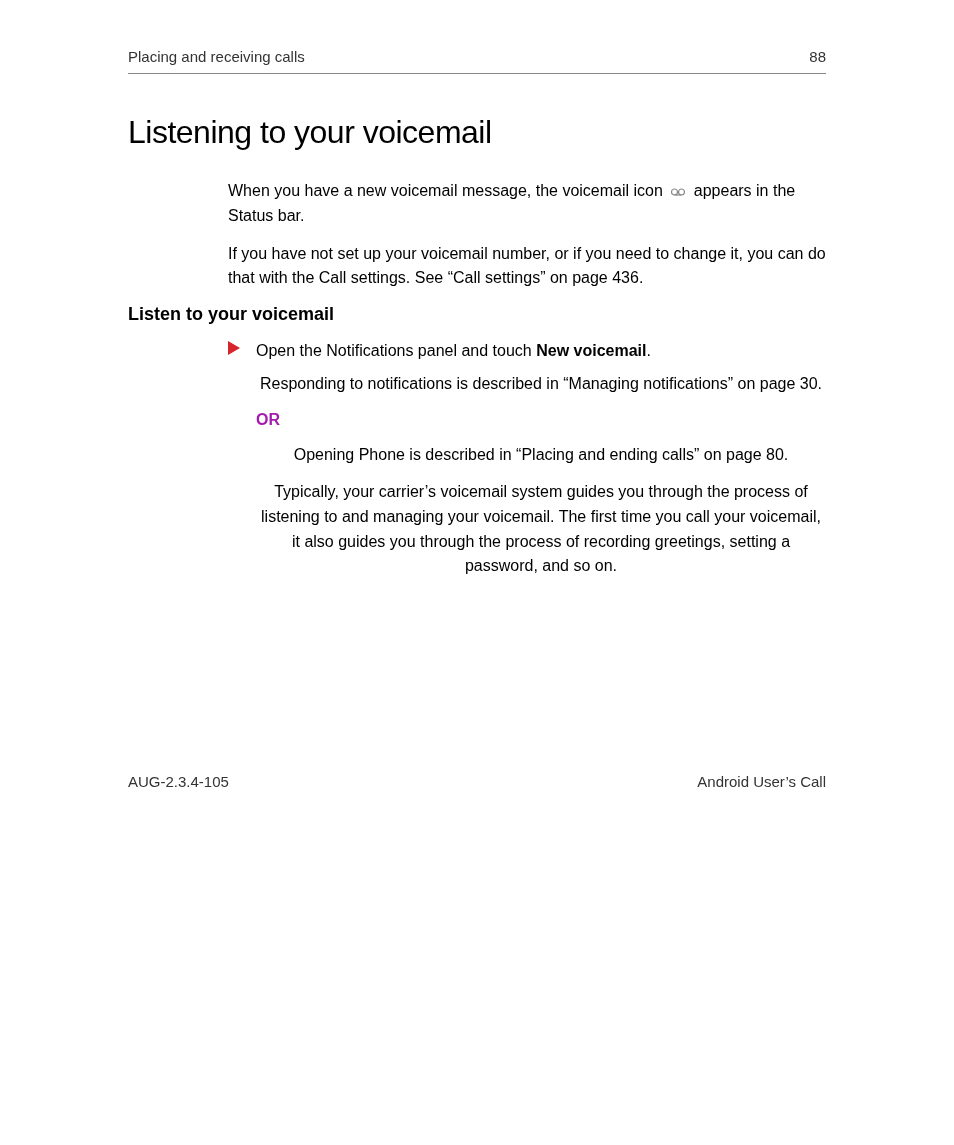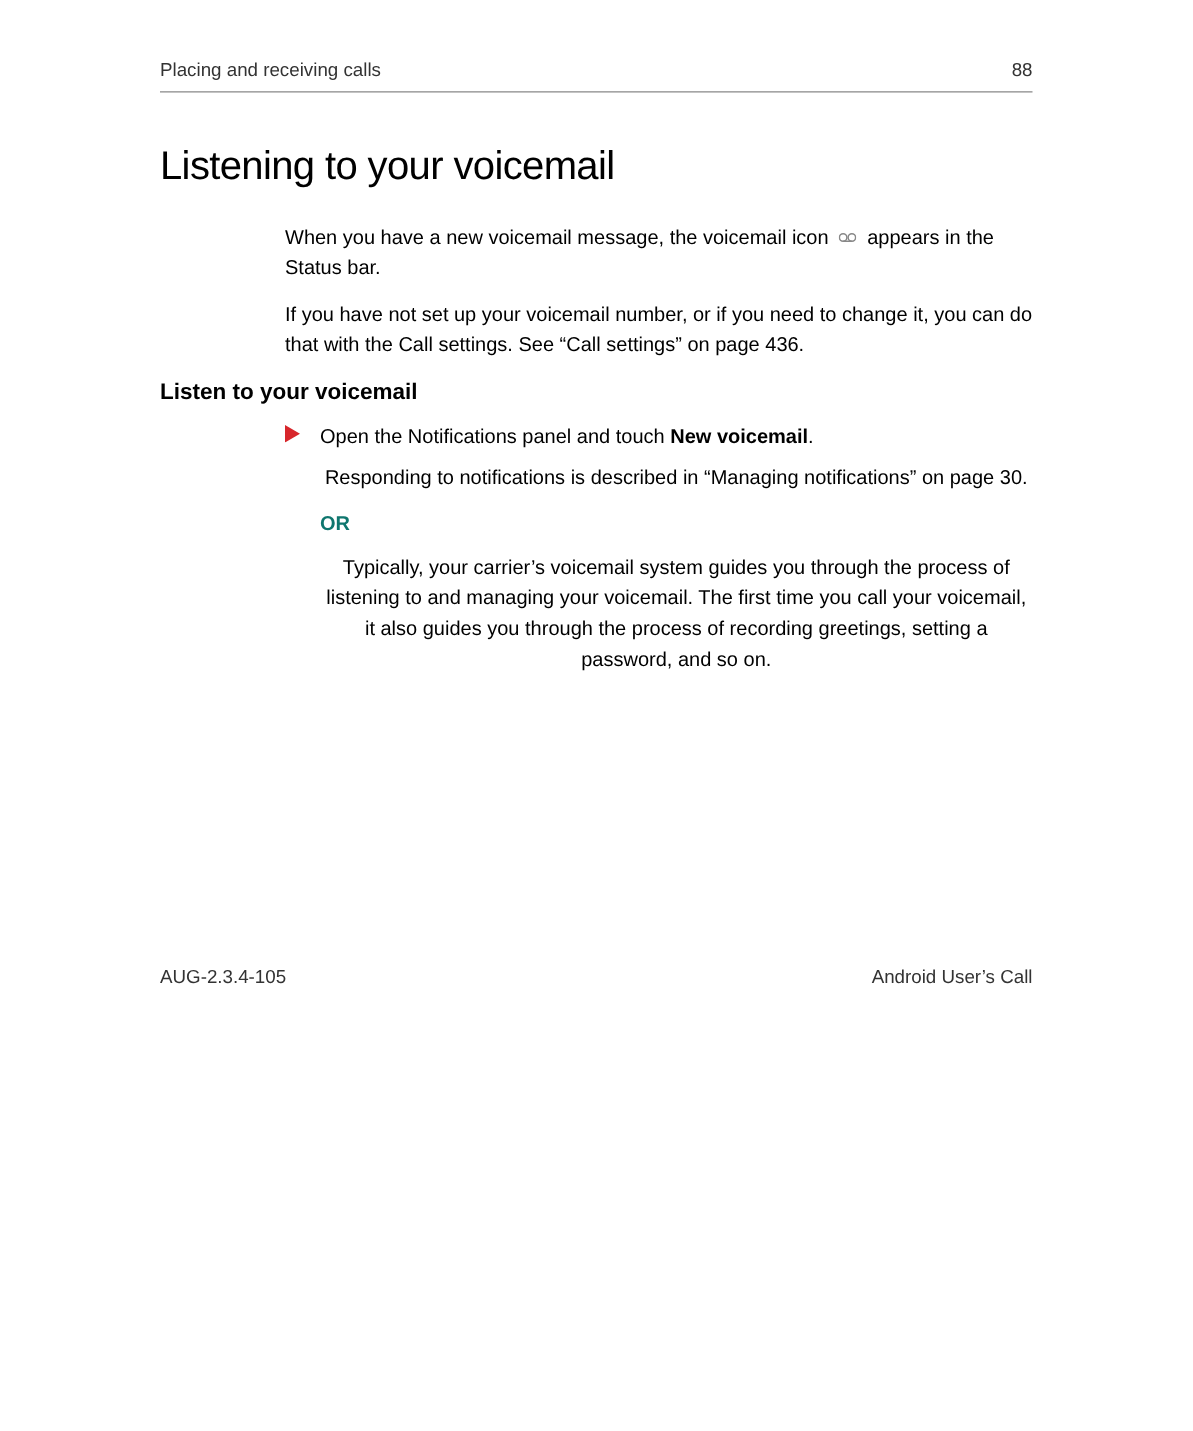--- a/index.html
+++ b/index.html
@@ -10,21 +10,21 @@
   h1.title { font-size: 32px; font-weight: 400; letter-spacing: -0.5px; margin-bottom: 28px; }
   .intro { margin-left: 100px; font-size: 16px; line-height: 1.5; }
   .intro p { margin-bottom: 14px; }
   h2.sub { font-size: 18px; font-weight: 700; margin-bottom: 14px; }
   .steps { margin-left: 100px; font-size: 16px; line-height: 1.55; }
   .step-line { position: relative; padding-left: 28px; margin-bottom: 8px; }
   .step-line .tri { position: absolute; left: 0; top: 2px; }
   .tri svg { display: block; }
   .bold { font-weight: 700; }
   .note { padding-left: 28px; margin-bottom: 12px; text-align: center; }
-  .or { color: #0f766e; font-weight: 700; padding-left: 28px; margin-bottom: 10px; }
+  .or { color: #a21caf; font-weight: 700; padding-left: 28px; margin-bottom: 10px; }
   .vm-inline-icon { display: inline-block; vertical-align: middle; margin: 0 4px; }
   .vm-inline-icon.outline svg { width: 14px; height: 10px; }
   .vm-inline-icon.box { background: #555; width: 22px; height: 18px; display: inline-flex; align-items: center; justify-content: center; border-radius: 2px; margin: 0 6px; position: relative; top: -1px; }
   .vm-inline-icon.box svg { width: 14px; height: 10px; }
   .footer { position: absolute; left: 128px; right: 128px; bottom: 54px; display: flex; justify-content: space-between; font-size: 15px; color: #333; text-align: right; }
 </style>
 </head>
 <body>
 
 <div class="page">
@@ -65,20 +65,21 @@
           </svg>
       </span>
       <span>Open the Notifications panel and touch </span><span class="bold">New voicemail</span><span>.</span>
     </div>
 
     <div class="note">Responding to notifications is described in “Managing notifications” on page 30.</div>
 
     <div class="or">OR</div>
 
 
+    <div class="note">Opening Phone is described in “Placing and ending calls” on page 80.</div>
 
     <div class="note" style="padding-left:28px; margin-top:4px;">Typically, your carrier’s voicemail system guides you through the process of listening to and managing your voicemail. The first time you call your voicemail, it also guides you through the process of recording greetings, setting a password, and so on.</div>
 
   </div>
 
   <div class="footer">
     <span>AUG-2.3.4-105</span>
     <span>Android User’s Call</span>
   </div>
 

